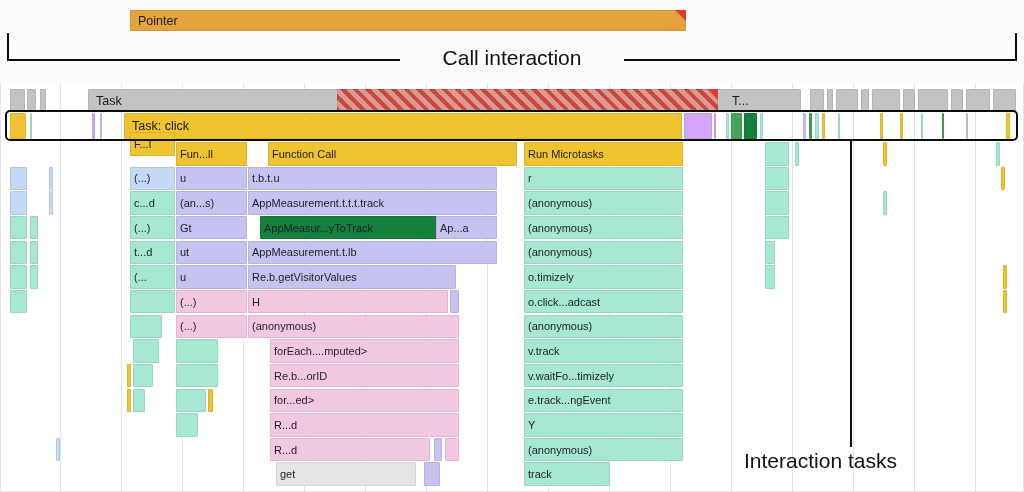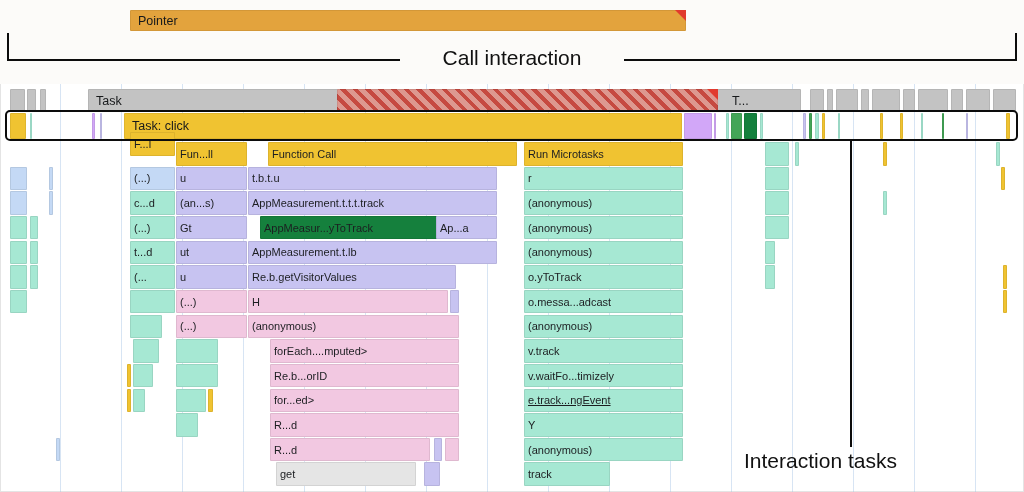--- a/index.html
+++ b/index.html
@@ -125,49 +125,49 @@
       <div class="frame" style="left: 130px; width: 45px; top: 240.6px; height: 23.5px; background: rgb(166, 232, 211);">t...d</div>
       <div class="frame" style="left: 176px; width: 71px; top: 240.6px; height: 23.5px; background: rgb(199, 195, 241);">ut</div>
       <div class="frame" style="left: 248px; width: 249px; top: 240.6px; height: 23.5px; background: rgb(199, 195, 241);">AppMeasurement.t.lb</div>
       <div class="frame" style="left: 524px; width: 159px; top: 240.6px; height: 23.5px; background: rgb(166, 232, 211);">(anonymous)</div>
       <div class="frame" style="left: 765px; width: 10px; top: 240.6px; height: 23.5px; background: rgb(166, 232, 211);"></div>
       <div class="frame" style="left: 10px; width: 17px; top: 265.25px; height: 23.5px; background: rgb(166, 232, 211);"></div>
       <div class="frame" style="left: 30px; width: 8px; top: 265.25px; height: 23.5px; background: rgb(166, 232, 211);"></div>
       <div class="frame" style="left: 130px; width: 45px; top: 265.25px; height: 23.5px; background: rgb(166, 232, 211);">(...</div>
       <div class="frame" style="left: 176px; width: 71px; top: 265.25px; height: 23.5px; background: rgb(199, 195, 241);">u</div>
       <div class="frame" style="left: 248px; width: 208px; top: 265.25px; height: 23.5px; background: rgb(199, 195, 241);">Re.b.getVisitorValues</div>
-      <div class="frame" style="left: 524px; width: 159px; top: 265.25px; height: 23.5px; background: rgb(166, 232, 211);">o.yToTrack</div>
+      <div class="frame" style="left: 524px; width: 159px; top: 265.25px; height: 23.5px; background: rgb(166, 232, 211);">o.timizely</div>
       <div class="frame" style="left: 765px; width: 10px; top: 265.25px; height: 23.5px; background: rgb(166, 232, 211);"></div>
       <div class="frame" style="left: 1003px; width: 4px; top: 265.25px; height: 23.5px; background: rgb(240, 195, 49);"></div>
       <div class="frame" style="left: 10px; width: 17px; top: 289.9px; height: 23.5px; background: rgb(166, 232, 211);"></div>
       <div class="frame" style="left: 130px; width: 45px; top: 289.9px; height: 23.5px; background: rgb(166, 232, 211);"></div>
       <div class="frame" style="left: 176px; width: 71px; top: 289.9px; height: 23.5px; background: rgb(242, 200, 225);">(...)</div>
       <div class="frame" style="left: 248px; width: 200px; top: 289.9px; height: 23.5px; background: rgb(242, 200, 225);">H</div>
       <div class="frame" style="left: 450px; width: 9px; top: 289.9px; height: 23.5px; background: rgb(199, 195, 241);"></div>
-      <div class="frame" style="left: 524px; width: 159px; top: 289.9px; height: 23.5px; background: rgb(166, 232, 211);">o.messa...adcast</div>
+      <div class="frame" style="left: 524px; width: 159px; top: 289.9px; height: 23.5px; background: rgb(166, 232, 211);">o.click...adcast</div>
       <div class="frame" style="left: 1003px; width: 4px; top: 289.9px; height: 23.5px; background: rgb(240, 195, 49);"></div>
       <div class="frame" style="left: 130px; width: 32px; top: 314.55px; height: 23.5px; background: rgb(166, 232, 211);"></div>
       <div class="frame" style="left: 176px; width: 71px; top: 314.55px; height: 23.5px; background: rgb(242, 200, 225);">(...)</div>
       <div class="frame" style="left: 248px; width: 211px; top: 314.55px; height: 23.5px; background: rgb(242, 200, 225);">(anonymous)</div>
       <div class="frame" style="left: 524px; width: 159px; top: 314.55px; height: 23.5px; background: rgb(166, 232, 211);">(anonymous)</div>
       <div class="frame" style="left: 133px; width: 26px; top: 339.2px; height: 23.5px; background: rgb(166, 232, 211);"></div>
       <div class="frame" style="left: 176px; width: 42px; top: 339.2px; height: 23.5px; background: rgb(166, 232, 211);"></div>
       <div class="frame" style="left: 270px; width: 189px; top: 339.2px; height: 23.5px; background: rgb(242, 200, 225);">forEach....mputed&gt;</div>
       <div class="frame" style="left: 524px; width: 159px; top: 339.2px; height: 23.5px; background: rgb(166, 232, 211);">v.track</div>
       <div class="frame" style="left: 127px; width: 4px; top: 363.85px; height: 23.5px; background: rgb(240, 195, 49);"></div>
       <div class="frame" style="left: 133px; width: 20px; top: 363.85px; height: 23.5px; background: rgb(166, 232, 211);"></div>
       <div class="frame" style="left: 176px; width: 42px; top: 363.85px; height: 23.5px; background: rgb(166, 232, 211);"></div>
       <div class="frame" style="left: 270px; width: 189px; top: 363.85px; height: 23.5px; background: rgb(242, 200, 225);">Re.b...orID</div>
       <div class="frame" style="left: 524px; width: 159px; top: 363.85px; height: 23.5px; background: rgb(166, 232, 211);">v.waitFo...timizely</div>
       <div class="frame" style="left: 127px; width: 4px; top: 388.5px; height: 23.5px; background: rgb(240, 195, 49);"></div>
       <div class="frame" style="left: 133px; width: 12px; top: 388.5px; height: 23.5px; background: rgb(166, 232, 211);"></div>
       <div class="frame" style="left: 176px; width: 30px; top: 388.5px; height: 23.5px; background: rgb(166, 232, 211);"></div>
       <div class="frame" style="left: 208px; width: 5px; top: 388.5px; height: 23.5px; background: rgb(240, 195, 49);"></div>
       <div class="frame" style="left: 270px; width: 189px; top: 388.5px; height: 23.5px; background: rgb(242, 200, 225);">for...ed&gt;</div>
-      <div class="frame" style="left: 524px; width: 159px; top: 388.5px; height: 23.5px; background: rgb(166, 232, 211); text-decoration: underline;">e.track...ngEvent</div>
+      <div class="frame" style="left: 524px; width: 159px; top: 388.5px; height: 23.5px; background: rgb(166, 232, 211);">e.track...ngEvent</div>
       <div class="frame" style="left: 176px; width: 22px; top: 413.15px; height: 23.5px; background: rgb(166, 232, 211);"></div>
       <div class="frame" style="left: 270px; width: 189px; top: 413.15px; height: 23.5px; background: rgb(242, 200, 225);">R...d</div>
       <div class="frame" style="left: 524px; width: 159px; top: 413.15px; height: 23.5px; background: rgb(166, 232, 211);">Y</div>
       <div class="frame" style="left: 56px; width: 3px; top: 437.8px; height: 23.5px; background: rgb(196, 217, 245);"></div>
       <div class="frame" style="left: 270px; width: 160px; top: 437.8px; height: 23.5px; background: rgb(242, 200, 225);">R...d</div>
       <div class="frame" style="left: 434px; width: 8px; top: 437.8px; height: 23.5px; background: rgb(199, 195, 241);"></div>
       <div class="frame" style="left: 445px; width: 14px; top: 437.8px; height: 23.5px; background: rgb(242, 200, 225);"></div>
       <div class="frame" style="left: 524px; width: 159px; top: 437.8px; height: 23.5px; background: rgb(166, 232, 211);">(anonymous)</div>
       <div class="frame" style="left: 276px; width: 140px; top: 462.45px; height: 23.5px; background: #e5e5e5;">get</div>
       <div class="frame" style="left: 424px; width: 16px; top: 462.45px; height: 23.5px; background: rgb(199, 195, 241);"></div>

